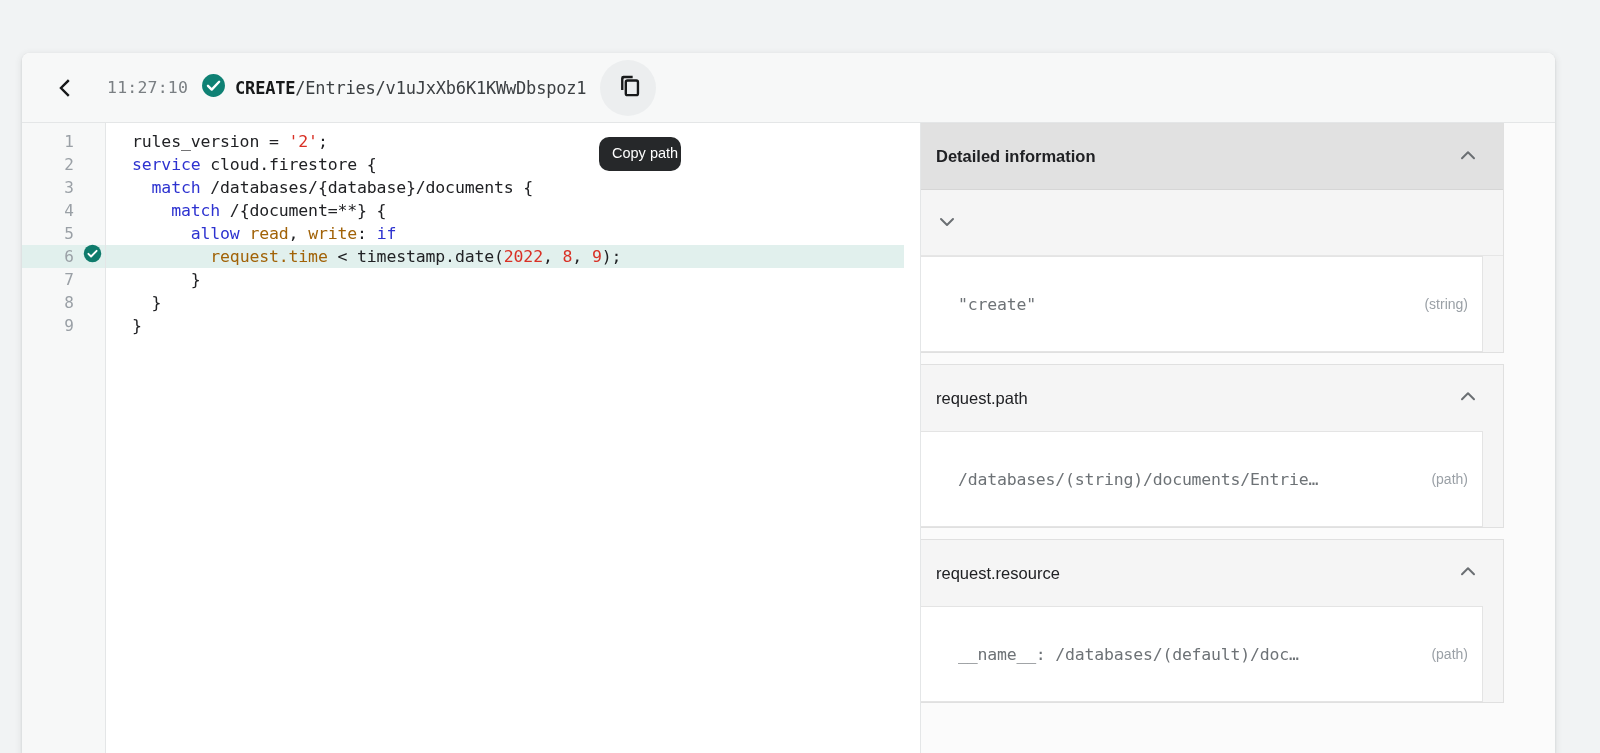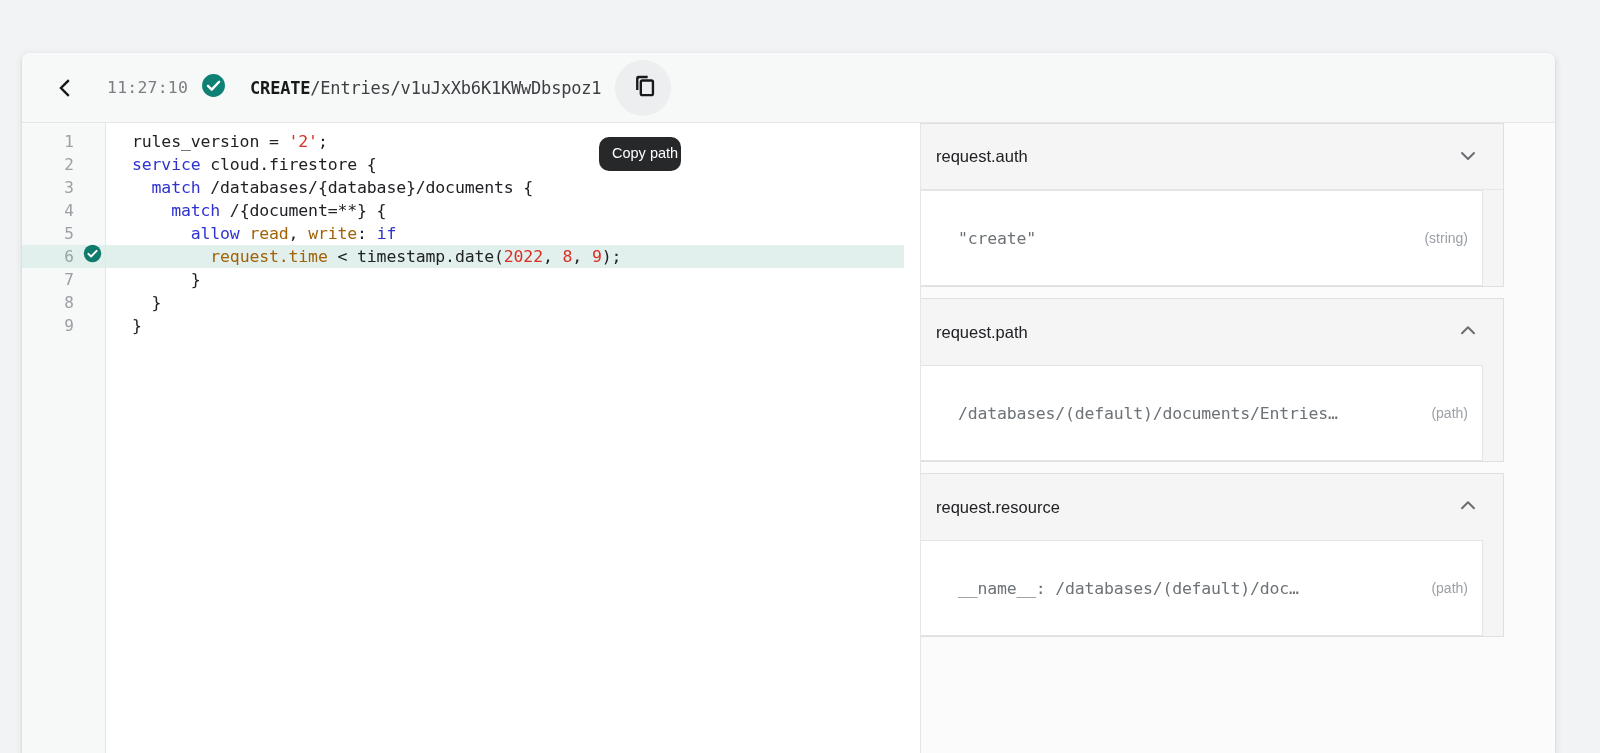--- a/index.html
+++ b/index.html
@@ -67,21 +67,21 @@
   .status-badge {
     margin-left: 13px;
     width: 25px;
     height: 25px;
     flex: 0 0 auto;
     display: flex;
     align-items: center;
     justify-content: center;
   }
   .req-method {
-    margin-left: 24px;
+    margin-left: 9px;
     font-family: "DejaVu Sans Mono", "Liberation Mono", monospace;
     font-weight: bold;
     font-size: 17px;
     color: #17191a;
     letter-spacing: -0.2px;
     white-space: nowrap;
   }
   .req-path {
     font-family: "DejaVu Sans Mono", "Liberation Mono", monospace;
     font-size: 17px;
@@ -339,22 +339,29 @@
           <div class="code-line hl"><span class="tk-pl">        </span><span class="tk-grn">request.time</span><span class="tk-pl"> &lt; timestamp.date(</span><span class="tk-num">2022</span><span class="tk-pl">, </span><span class="tk-num">8</span><span class="tk-pl">, </span><span class="tk-num">9</span><span class="tk-pl">);</span></div>
           <div class="code-line"><span class="tk-pl">      }</span></div>
           <div class="code-line"><span class="tk-pl">  }</span></div>
           <div class="code-line"><span class="tk-pl">}</span></div>
         </div>
     </div>
 
     <div id="details-panel">
       <div id="details-scroll">
           <div class="section-card">
+            <div class="panel-row head">
+              <div class="panel-row-label">Detailed information</div>
+              <div class="chev">
+                <span><svg width="22" height="22" viewBox="0 0 22 22" aria-hidden="true">
+                    <path d="M5 14.2 11 8.2l6 6" fill="none" stroke="#6b6f73" stroke-width="2" stroke-linecap="round" stroke-linejoin="round"></path>
+                  </svg></span>
+              </div>
+            </div>
             <div class="panel-row">
-              <div class="panel-row-label">request.auth</div>
               <div class="chev">
                 <span><svg width="22" height="22" viewBox="0 0 22 22" aria-hidden="true">
                     <path d="M5 9 11 15l6-6" fill="none" stroke="#6b6f73" stroke-width="2" stroke-linecap="round" stroke-linejoin="round"></path>
                   </svg></span>
               </div>
             </div>
             <div class="value-box">
               <div class="value-text">"create"</div>
               <div class="value-type">(string)</div>
             </div>
@@ -362,21 +369,21 @@
           <div class="section-card">
             <div class="panel-row no-div">
               <div class="panel-row-label">request.path</div>
               <div class="chev">
                 <span><svg width="22" height="22" viewBox="0 0 22 22" aria-hidden="true">
                     <path d="M5 14.2 11 8.2l6 6" fill="none" stroke="#6b6f73" stroke-width="2" stroke-linecap="round" stroke-linejoin="round"></path>
                   </svg></span>
               </div>
             </div>
             <div class="value-box">
-              <div class="value-text">/databases/(default)/documents/Entries…</div>
+              <div class="value-text">/databases/(string)/documents/Entrie…</div>
               <div class="value-type">(path)</div>
             </div>
           </div>
           <div class="section-card">
             <div class="panel-row no-div">
               <div class="panel-row-label">request.resource</div>
               <div class="chev">
                 <span><svg width="22" height="22" viewBox="0 0 22 22" aria-hidden="true">
                     <path d="M5 14.2 11 8.2l6 6" fill="none" stroke="#6b6f73" stroke-width="2" stroke-linecap="round" stroke-linejoin="round"></path>
                   </svg></span>

